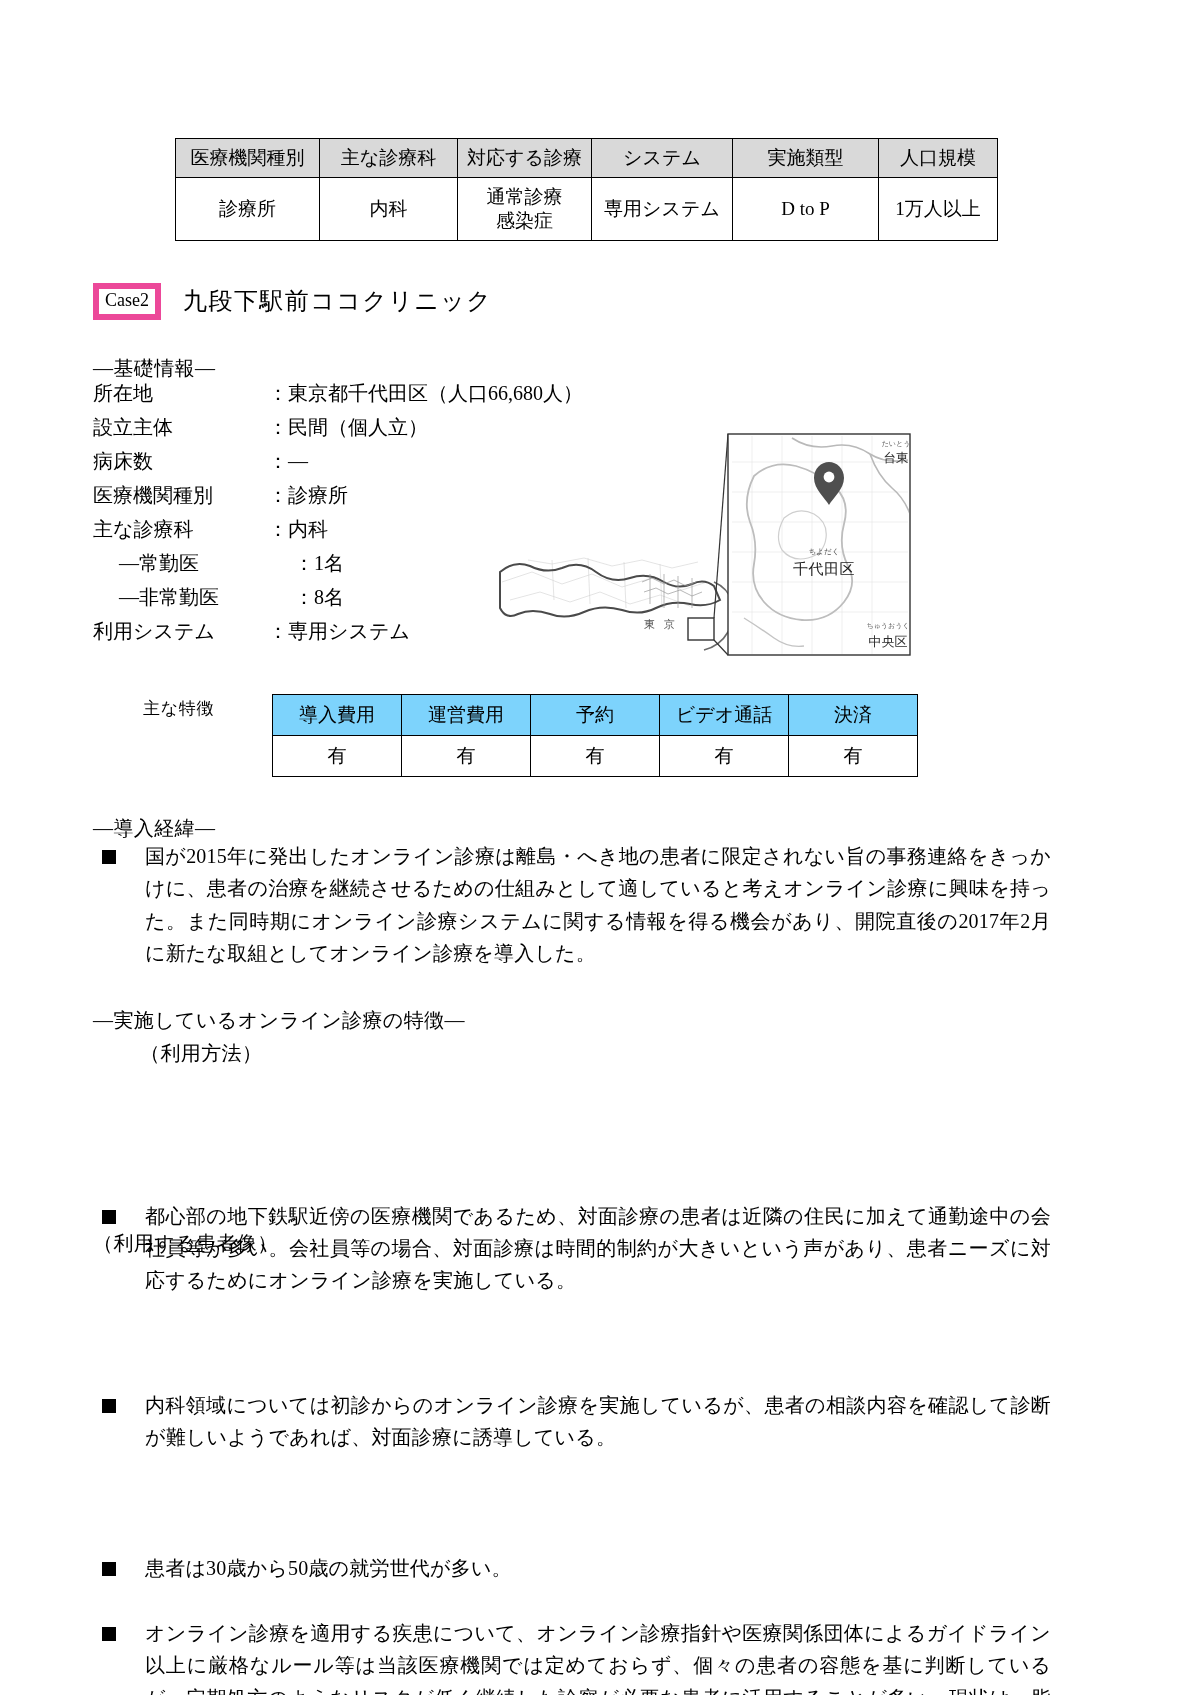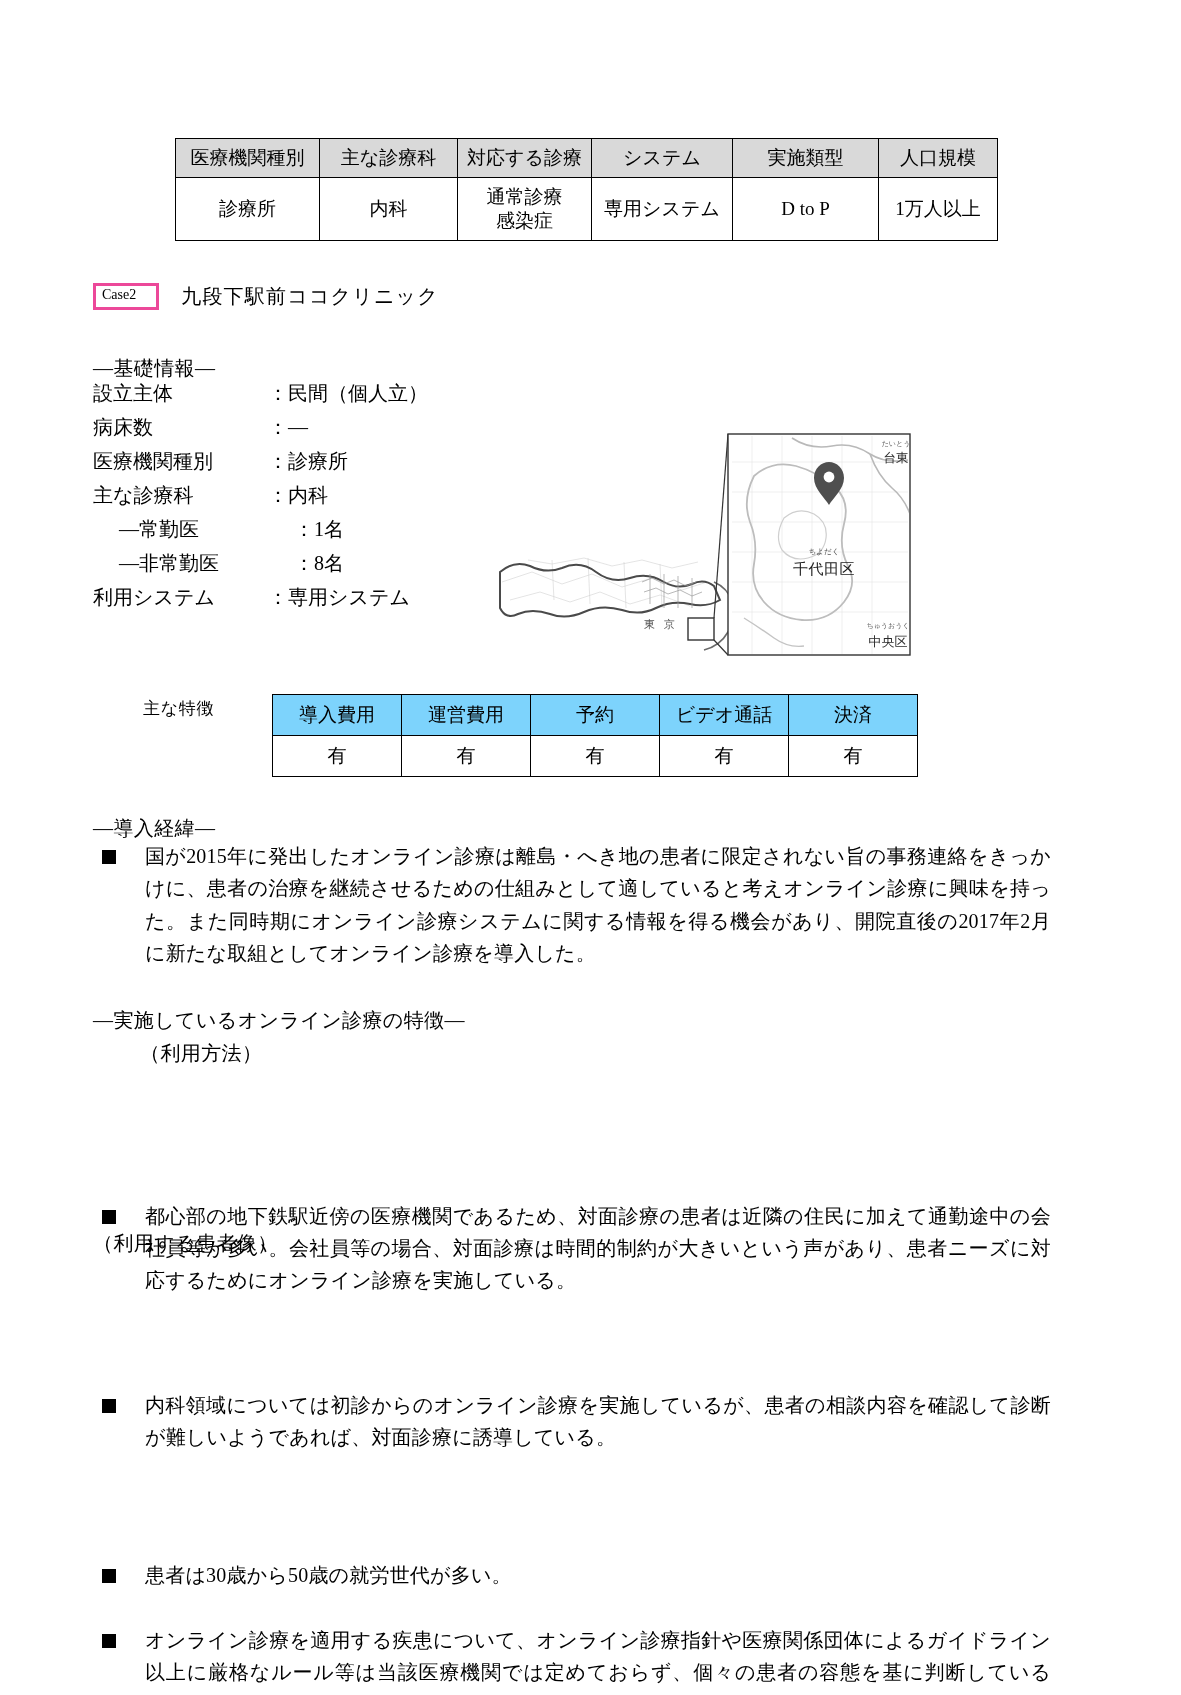--- a/index.html
+++ b/index.html
@@ -57,30 +57,30 @@
   
   .case-head {
     position: absolute;
     left: 93px;
     top: 283px;
     display: flex;
     align-items: center;
     font-size: 21px;
   }
   .case-badge {
-    border: 3px solid #ec4899;
-    padding: 1px 20px 3px 6px;
-    font-size: 14px;
+    border: 6px solid #ec4899;
+    padding: 1px 6px 3px 6px;
+    font-size: 18px;
     line-height: 1.15;
     font-family: "Liberation Serif", serif;
   }
   .case-title {
     margin-left: 22px;
     letter-spacing: 0.06em;
-    font-size: 20px;
+    font-size: 24px;
   }
 
   
   .section-label {
     position: absolute;
     font-size: 20px;
     letter-spacing: 0.02em;
   }
   #basic-info-heading { left: 93px; top: 355px; }
 
@@ -172,21 +172,21 @@
     position: absolute;
     left: 9px;
     top: 10px;
     width: 14px;
     height: 14px;
     background: #000;
   }
   #para-intro     { left: 93px; top: 840px; }
   #para-usage-1   { left: 93px; top: 1070px; }
   #para-usage-2   { left: 93px; top: 1162px; }
-  #para-patient-1 { left: 93px; top: 1260px; margin-top: 7px; }
+  #para-patient-1 { left: 93px; top: 1260px; }
   #para-patient-2 { left: 93px; top: 1293px; }
 </style>
 </head>
 <body>
 
 <div class="page">
 
   <table class="summary-table">
     <thead>
       <tr>
@@ -215,20 +215,24 @@
 
   <div class="case-head">
     <span class="case-badge">Case2</span>
     <span class="case-title">九段下駅前ココクリニック</span>
   </div>
 
   <div class="section-label" id="basic-info-heading">―基礎情報―</div>
 
   <div class="info-list">
     <div class="info-row">
+      <div class="info-key">所在地</div>
+      <div class="info-val">：東京都千代田区（人口66,680人）</div>
+    </div>
+    <div class="info-row">
       <div class="info-key">設立主体</div>
       <div class="info-val">：民間（個人立）</div>
     </div>
     <div class="info-row">
       <div class="info-key">病床数</div>
       <div class="info-val">：―</div>
     </div>
     <div class="info-row">
       <div class="info-key">医療機関種別</div>
       <div class="info-val">：診療所</div>

